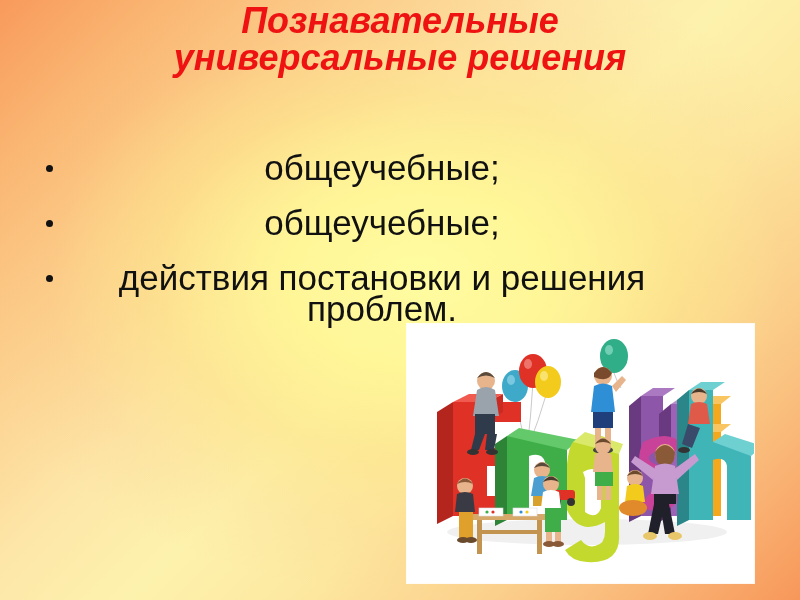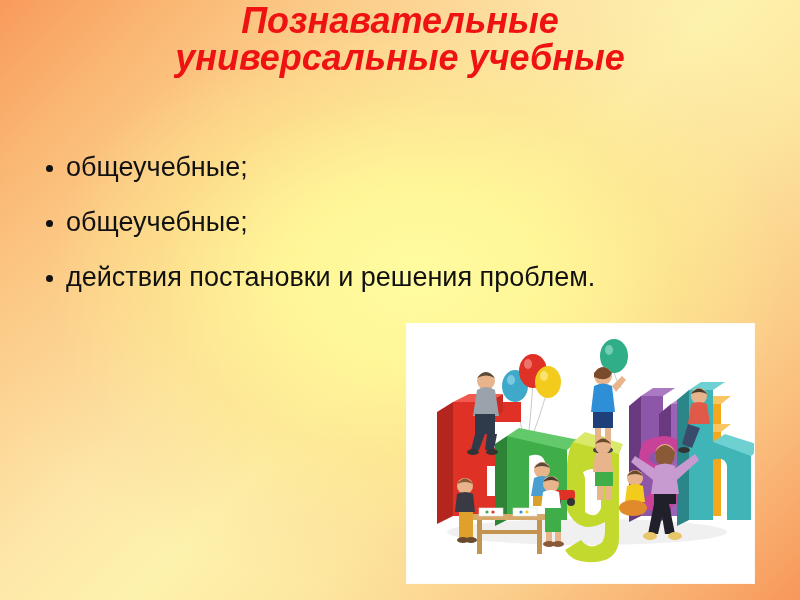--- a/index.html
+++ b/index.html
@@ -55,22 +55,23 @@
   #title .tline { display: block; white-space: nowrap; }
 
   
   #bullets {
     position: absolute;
     top: 152px;
     left: 38px;
     width: 660px;
     color: #111111;
     font-family: "Liberation Sans", sans-serif;
-    font-size: 27px;
+    font-size: 35px;
     line-height: 31px;
+    text-align: center;
   }
   .bullet-row {
     display: block;
     position: relative;
     padding-left: 28px;
     margin-bottom: 24px;
   }
   .bullet-row:last-child { margin-bottom: 0; }
   .bullet-dot {
     position: absolute;
@@ -102,21 +103,21 @@
     display: block;
   }
 </style>
 </head>
 <body>
 
 <div id="slide">
 
   <div id="title">
     <span class="tline">Познавательные</span>
-    <span class="tline">универсальные учебные</span>
+    <span class="tline">универсальные решения</span>
   </div>
 
   <div id="bullets">
     <div class="bullet-row">
       <span class="bullet-dot"></span>
       <span class="bullet-text">общеучебные;</span>
     </div>
     <div class="bullet-row">
       <span class="bullet-dot"></span>
       <span class="bullet-text"> общеучебные;</span>

